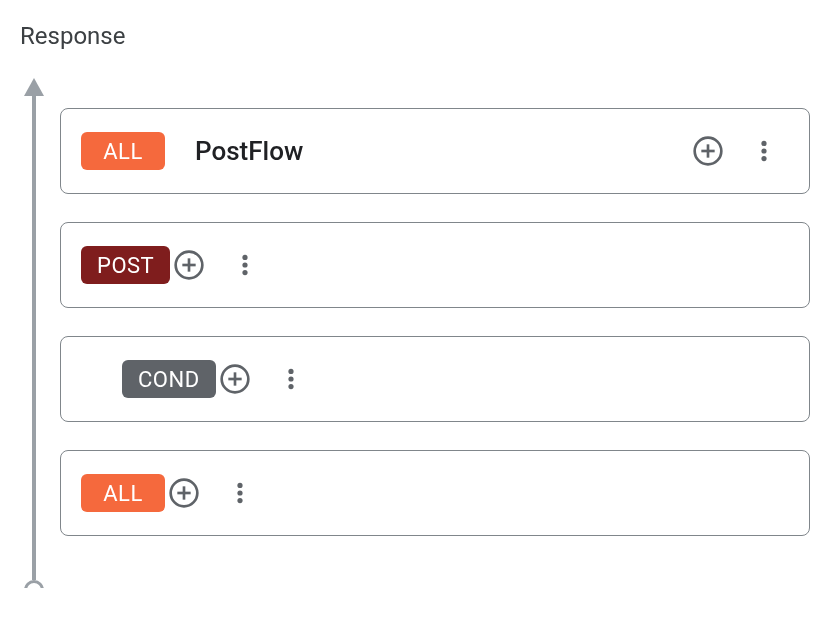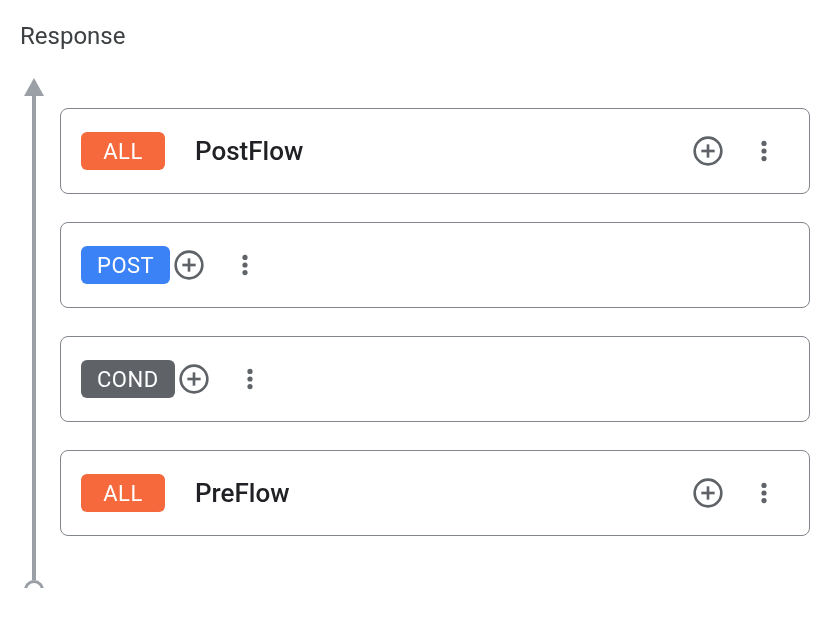--- a/index.html
+++ b/index.html
@@ -95,22 +95,22 @@
     font-weight: 400;
     letter-spacing: 0.5px;
     height: 38px;
     padding: 0 16px;
     border-radius: 6px;
     min-width: 84px;
     box-sizing: border-box;
     text-align: right;
   }
   .tag-orange { background: #f5693d; } 
-  .tag-green  { background: #3b82f6; } 
-  .tag-grey   { background: #5f6368; } 
+  .tag-green  { background: #7f1d1d; } 
+  .tag-grey   { background: #5f6368; margin-left: 41px; } 
 
   .card-title {
     margin-left: 30px;
     font-size: 26px;
     font-weight: 500;
     color: #202124;
     flex: 1 1 auto;
   }
 
   .actions {
@@ -216,21 +216,20 @@
               <circle cx="12" cy="12" r="2.4"></circle>
               <circle cx="12" cy="19" r="2.4"></circle>
             </svg>
           </span>
         </button>
       </div>
     </div>
 
     <div class="card">
       <span class="tag tag-orange">ALL</span>
-      <span class="card-title">PreFlow</span>
       <div class="actions">
         <button class="icon-btn">
           <span>
             <svg width="32" height="32" viewBox="0 0 24 24" fill="none" stroke="#5f6368" stroke-width="2">
               <circle cx="12" cy="12" r="10"></circle>
               <line x1="12" y1="7" x2="12" y2="17"></line>
               <line x1="7" y1="12" x2="17" y2="12"></line>
             </svg>
           </span>
         </button>

